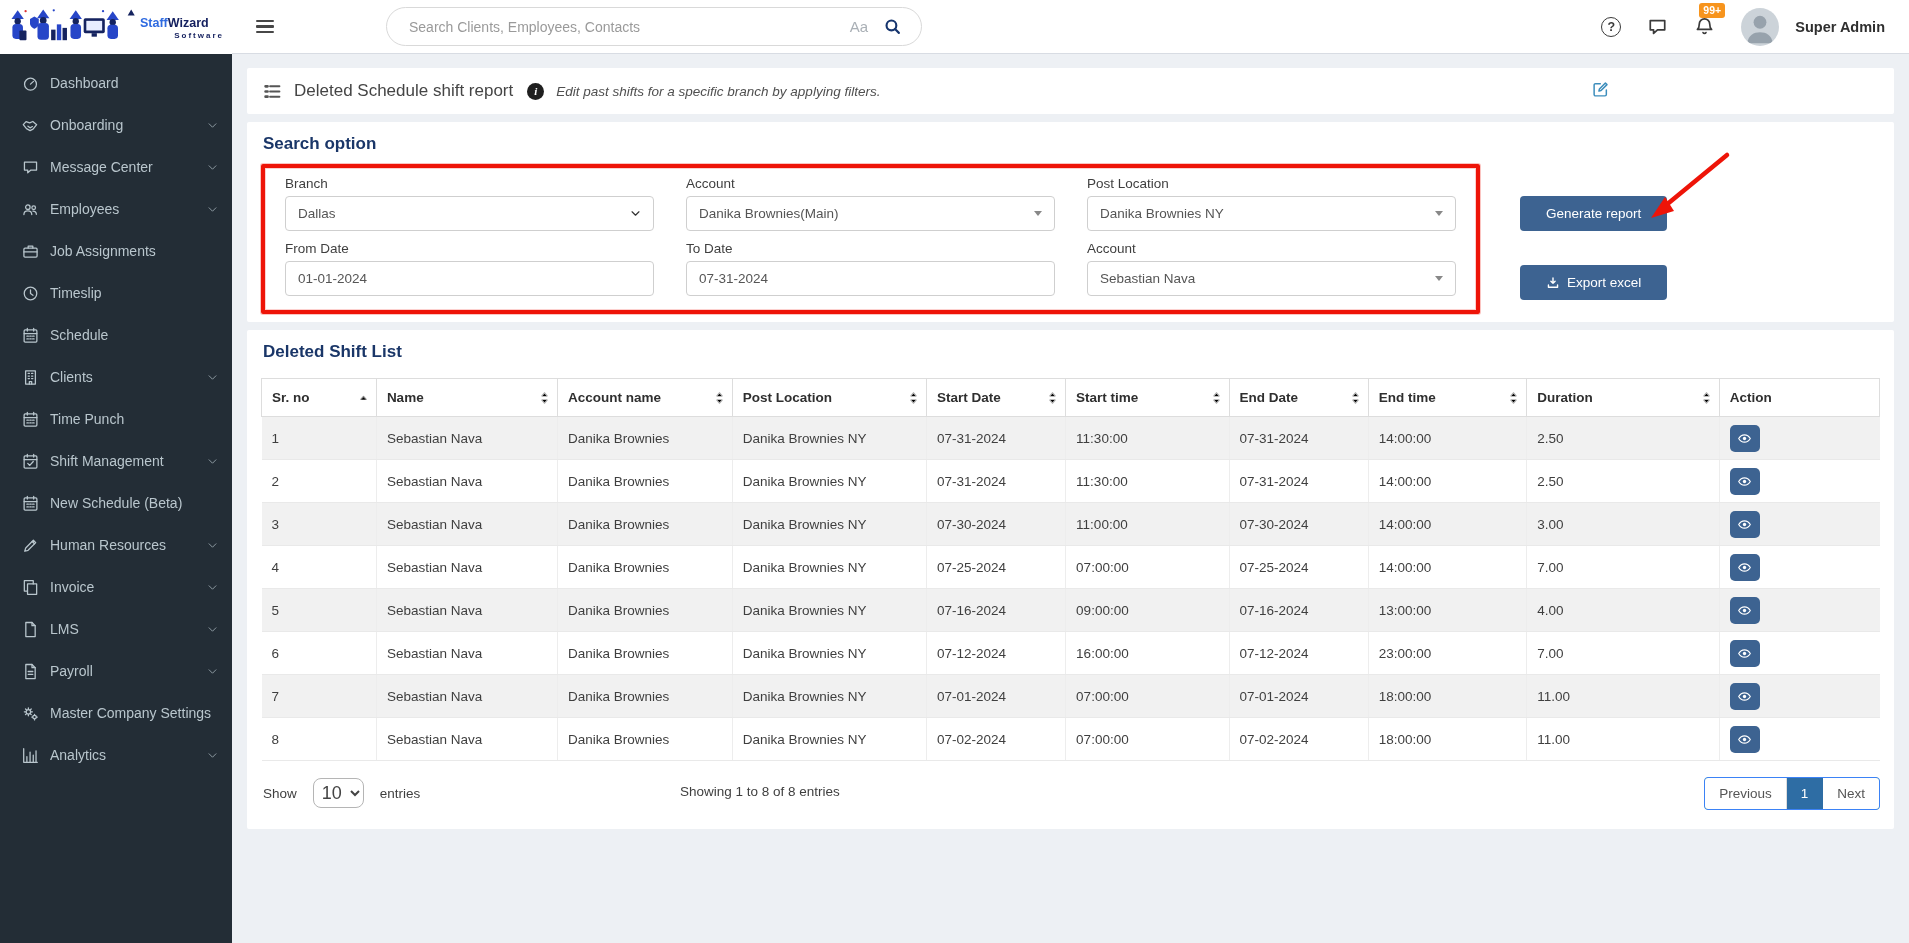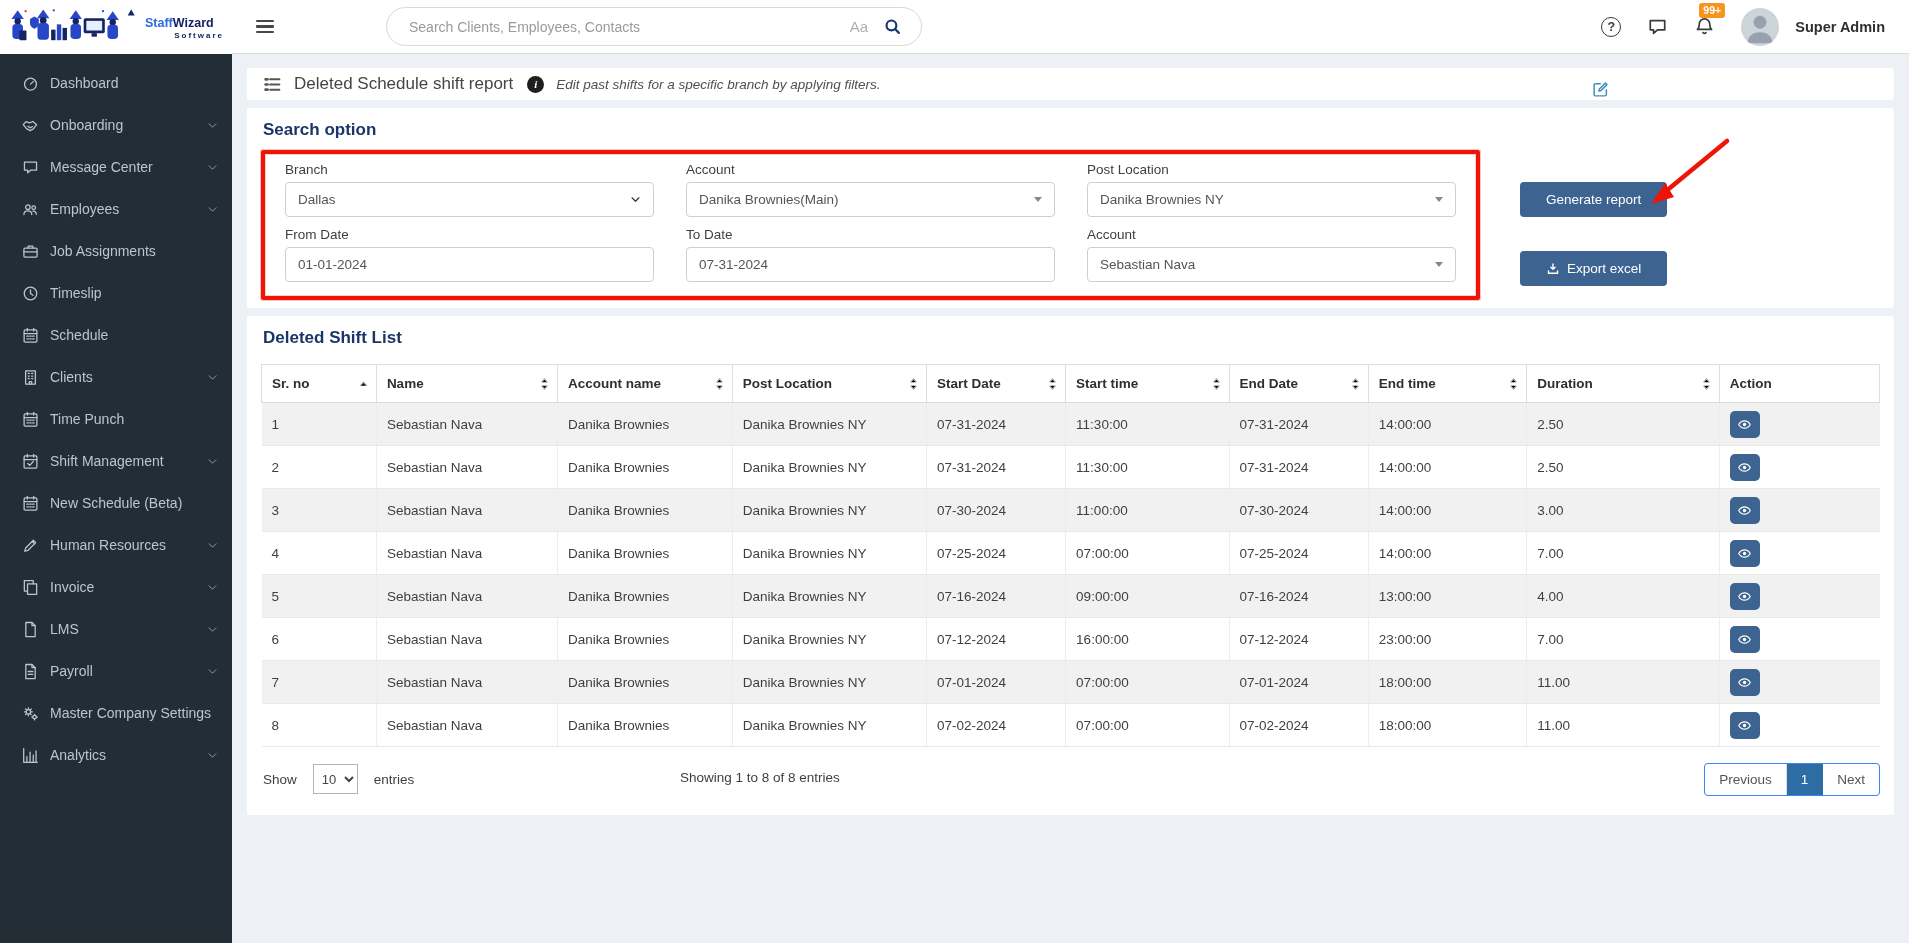--- a/index.html
+++ b/index.html
@@ -9,21 +9,21 @@
   }
   *{box-sizing:border-box}
   html,body{margin:0;padding:0}
   body{width:1909px;height:943px;overflow:hidden;background:#edf0f4;
        font-family:"Liberation Sans","DejaVu Sans",sans-serif;color:#3f3f3f;}
   .app{display:flex;width:100%;height:100%}
   svg.ic{fill:none;stroke:currentColor;stroke-width:1.2;stroke-linecap:round;stroke-linejoin:round;display:block}
 
   
   aside.sidebar{width:232px;flex:none;background:var(--c-sidebarbg);height:100%}
-  .logo{height:54px;background:#fff;display:flex;align-items:center;padding:4px 8px;gap:5px}
+  .logo{height:54px;background:#fff;display:flex;align-items:center;padding:4px 8px;}
   .logo-art svg{width:132px;height:44px;display:block}
   .brand-text{line-height:1;flex:1}
   .brand-line1{font-size:12.5px;font-weight:bold;white-space:nowrap}
   .brand-staff{color:#2e6ae0}.brand-wizard{color:#131f5e}
   .brand-line2{font-size:8px;letter-spacing:2px;color:#131f5e;font-weight:bold;text-align:right;margin-top:2px}
   nav.side-nav{padding-top:8px}
   .nav-item{display:flex;align-items:center;height:42px;padding:0 14px 0 22px;
             color:var(--c-sidebartext);font-size:14px;cursor:pointer}
   .nav-icon{width:17px;height:17px;margin-right:11px;flex:none}
   .nav-icon svg{width:17px;height:17px}
@@ -49,21 +49,21 @@
   .help-circle{width:20px;height:20px;border:1.7px solid #3a3a3a;border-radius:50%;
                display:flex;align-items:center;justify-content:center;font-size:12.5px;font-weight:bold;color:#3a3a3a}
   .bell-wrap{position:relative}
   .badge{position:absolute;top:-13px;left:5px;background:var(--c-badge);color:#fff;
          font-size:10.5px;font-weight:bold;padding:2px 4px;border-radius:3px;line-height:1}
   .avatar{width:38px;height:38px;border-radius:50%;background:#ccd3d9;overflow:hidden;cursor:pointer;flex:none}
   .avatar svg{width:38px;height:38px}
   .user-name{font-size:14.5px;color:#2f2f2f;font-weight:600;margin-left:-10px;cursor:pointer}
 
   
-  .title-card{margin:14px 15px 0;background:#fff;height:32px;display:flex;align-items:center;
+  .title-card{margin:14px 15px 0;background:#fff;height:46px;display:flex;align-items:center;
               padding:0 16px;border-radius:2px;position:relative}
   .list-glyph{color:#555;margin-right:12px}
   .list-glyph svg{width:19px;height:19px}
   .page-title{font-size:17px;color:#454545;font-weight:500;margin:0 14px 0 0}
   .info-dot{width:17px;height:17px;border-radius:50%;background:#1f1f1f;color:#fff;font-size:11px;
             font-style:italic;font-weight:bold;display:flex;align-items:center;justify-content:center;
             font-family:"Liberation Serif",serif;margin-right:12px;flex:none}
   .page-subtitle{font-size:13.5px;font-style:italic;color:#4f4f4f}
   .edit-link{position:absolute;left:1345px;top:13px;background:none;border:none;padding:0;cursor:pointer;color:#3c8dbc}
   .edit-link svg{width:17px;height:17px;stroke-width:1.4}
@@ -100,21 +100,21 @@
   tbody td{height:43px;font-size:13.5px;color:#3f3f3f;padding:0 10px;
            border-bottom:1px solid #e9e9e9;border-right:1px solid #ededed;overflow:hidden;white-space:nowrap}
   tbody td:last-child{border-right:none}
   tbody tr:nth-child(odd){background:#f1f1f1}
   .view-btn{width:30px;height:27px;background:var(--c-primary);border:none;border-radius:5px;
             display:flex;align-items:center;justify-content:center;cursor:pointer}
   .view-btn svg{width:15px;height:15px;stroke:#fff;stroke-width:1.2}
 
   .table-footer{display:flex;align-items:center;margin-top:14px;position:relative;height:36px}
   .show-group{display:flex;align-items:center;gap:16px;font-size:13.5px;color:#3f3f3f;margin-left:2px}
-  select.page-size{height:30px;border:1px solid #b5b5b5;border-radius:0;font-size:13px;color:#444;
+  select.page-size{height:30px;border:1px solid #b5b5b5;border-radius:8px;font-size:18px;color:#444;
                    padding:0 4px;background:#fff;font-family:inherit}
   .summary{position:absolute;left:419px;top:9px;font-size:13.5px;color:#3f3f3f}
   .pagination{margin-left:auto;display:flex;border:1px solid #3b82f6;border-radius:4px;overflow:hidden;background:#0f766e}
   .page-btn{padding:8px 14px;font-size:13.5px;color:#555;background:#fff;cursor:pointer;border-right:1px solid #ddd}
   .page-btn:last-child{border-right:none}
   .page-btn.active{background:var(--c-pagactive);color:#fff;border-color:var(--c-pagactive);min-width:15px;text-align:center}
 </style>
 </head>
 <body>
 

